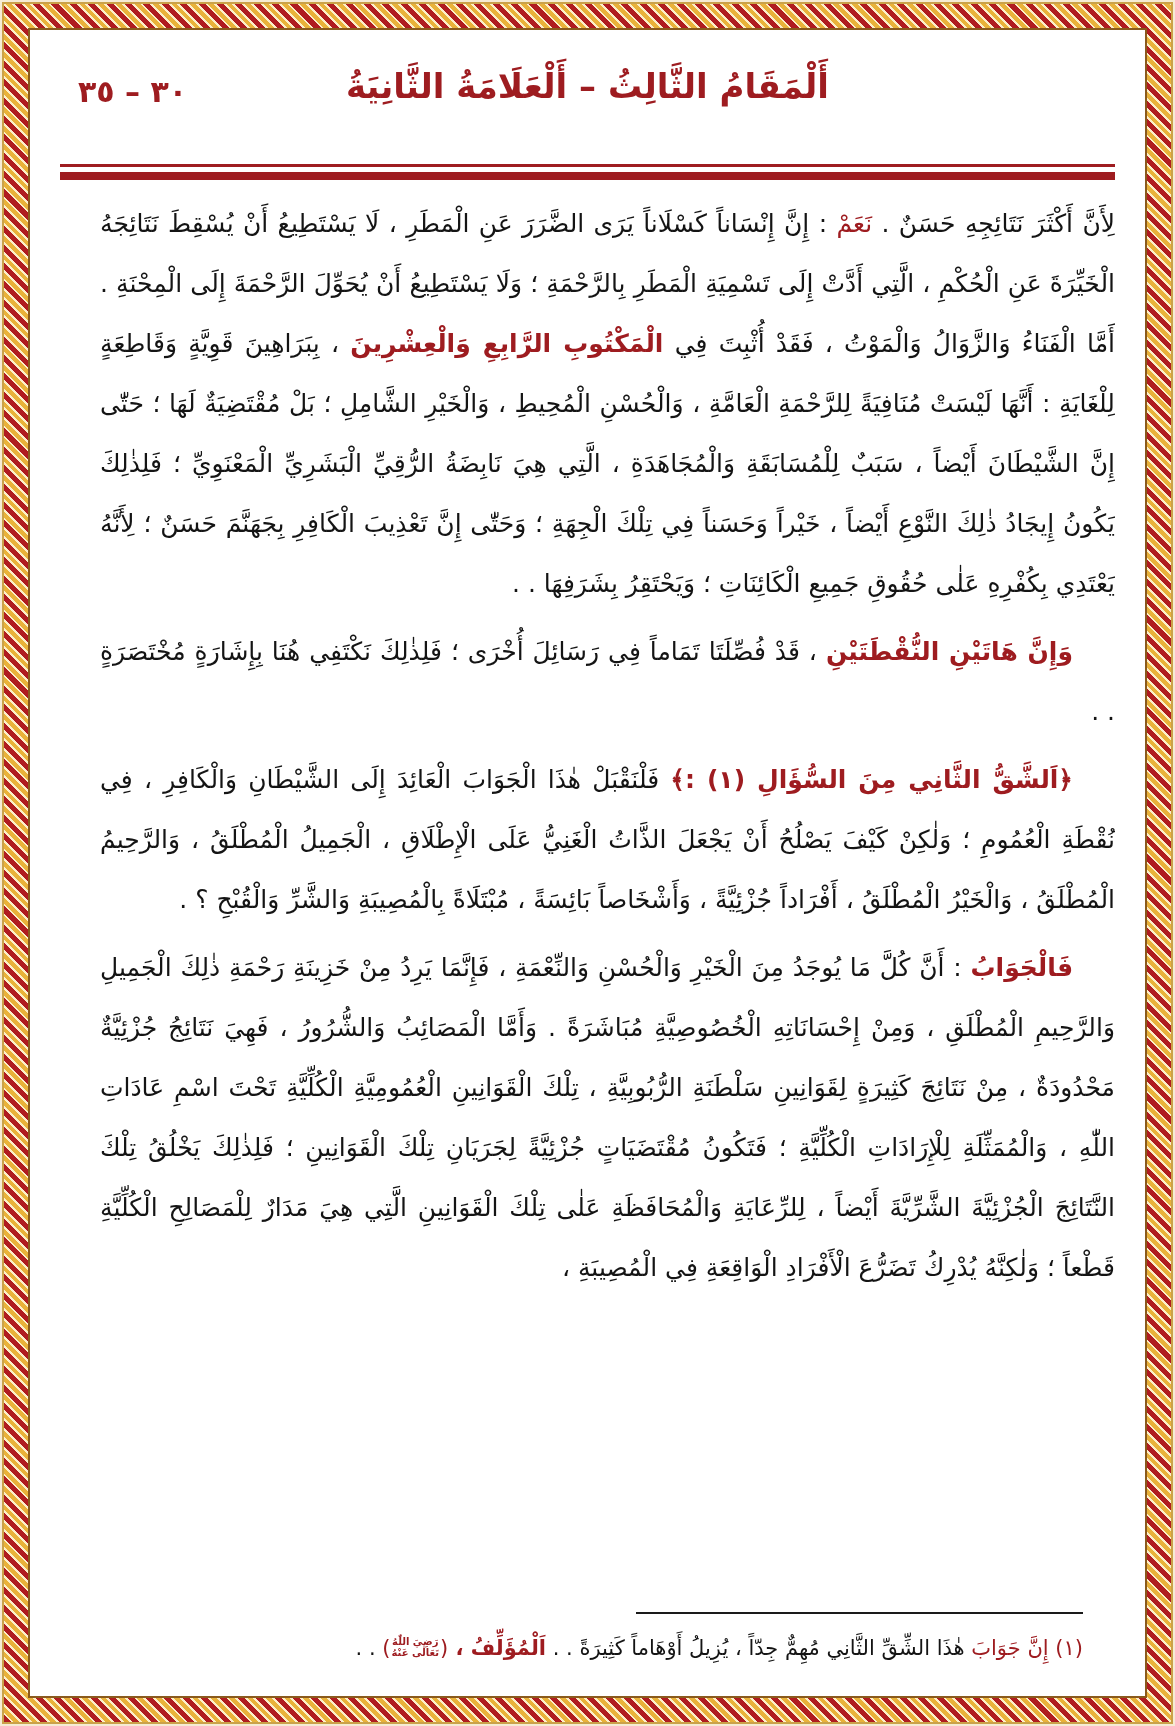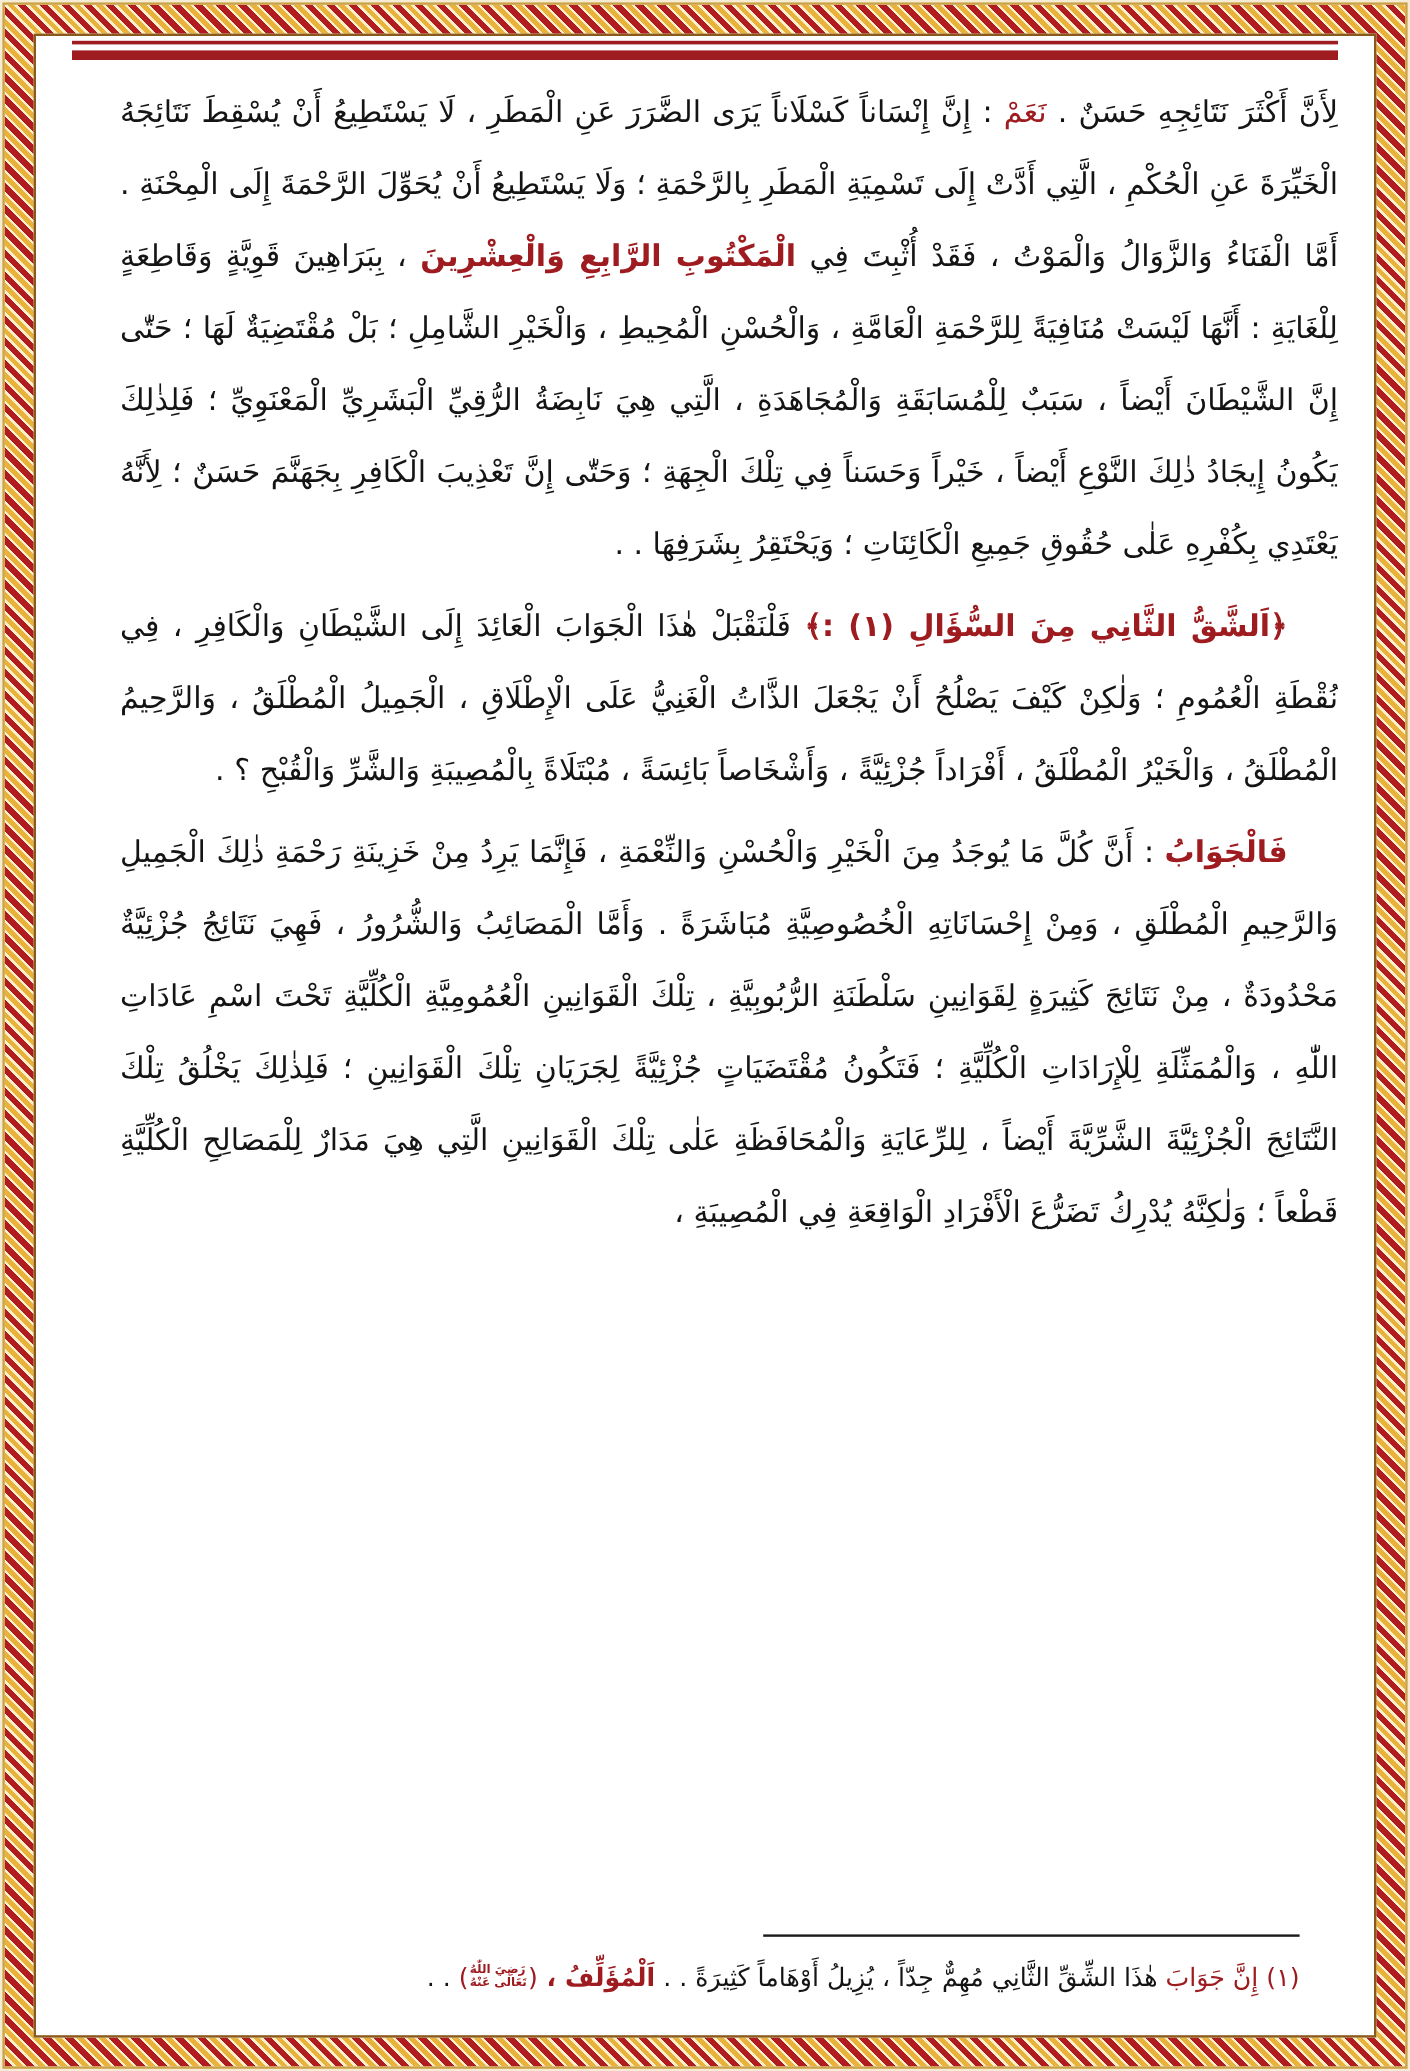--- a/index.html
+++ b/index.html
@@ -45,40 +45,45 @@
   .red{color:#9e1c20;}
   .red-bold{color:#9e1c20;font-weight:bold;}
   .footnote{
     position:absolute;left:58px;right:60px;bottom:28px;direction:rtl;
   }
   .footnote-rule{width:45%;height:2px;background:#1a1a1a;margin-bottom:16px;}
   .footnote-text{
     font-size:21px;line-height:36px;color:#141414;text-align:right;
   }
   .seal{
-    display:inline-flex;flex-direction:column;align-items:flex-end;justify-content:center;
+    display:inline-flex;flex-direction:column;align-items:center;justify-content:center;
     vertical-align:middle;color:#9e1c20;font-size:10px;line-height:11px;font-weight:bold;
     margin:0 1px;transform:translateY(-2px);
   }
 </style>
 </head>
 <body>
 
 <div class="frame"></div>
 <div class="frame-inner-line"></div>
 
 <div class="page">
 
+  <div class="header">
+    <div class="page-num">٣٠ – ٣٥</div>
+    <div class="page-title">أَلْمَقَامُ الثَّالِثُ – أَلْعَلَامَةُ الثَّانِيَةُ</div>
+  </div>
 
   <div class="rule-thin"></div>
   <div class="rule-thick"></div>
 
   <div class="body-text">
     <p><span>لِأَنَّ أَكْثَرَ نَتَائِجِهِ حَسَنٌ . </span><span class="red">نَعَمْ</span><span> : إِنَّ إِنْسَاناً كَسْلَاناً يَرَى الضَّرَرَ عَنِ الْمَطَرِ ، لَا يَسْتَطِيعُ أَنْ يُسْقِطَ نَتَائِجَهُ الْخَيِّرَةَ عَنِ الْحُكْمِ ، الَّتِي أَدَّتْ إِلَى تَسْمِيَةِ الْمَطَرِ بِالرَّحْمَةِ ؛ وَلَا يَسْتَطِيعُ أَنْ يُحَوِّلَ الرَّحْمَةَ إِلَى الْمِحْنَةِ . أَمَّا الْفَنَاءُ وَالزَّوَالُ وَالْمَوْتُ ، فَقَدْ أُثْبِتَ فِي </span><span class="red-bold">الْمَكْتُوبِ الرَّابِعِ وَالْعِشْرِينَ</span><span> ، بِبَرَاهِينَ قَوِيَّةٍ وَقَاطِعَةٍ لِلْغَايَةِ : أَنَّهَا لَيْسَتْ مُنَافِيَةً لِلرَّحْمَةِ الْعَامَّةِ ، وَالْحُسْنِ الْمُحِيطِ ، وَالْخَيْرِ الشَّامِلِ ؛ بَلْ مُقْتَضِيَةٌ لَهَا ؛ حَتّٰى إِنَّ الشَّيْطَانَ أَيْضاً ، سَبَبٌ لِلْمُسَابَقَةِ وَالْمُجَاهَدَةِ ، الَّتِي هِيَ نَابِضَةُ الرُّقِيِّ الْبَشَرِيِّ الْمَعْنَوِيِّ ؛ فَلِذٰلِكَ يَكُونُ إِيجَادُ ذٰلِكَ النَّوْعِ أَيْضاً ، خَيْراً وَحَسَناً فِي تِلْكَ الْجِهَةِ ؛ وَحَتّٰى إِنَّ تَعْذِيبَ الْكَافِرِ بِجَهَنَّمَ حَسَنٌ ؛ لِأَنَّهُ يَعْتَدِي بِكُفْرِهِ عَلٰى حُقُوقِ جَمِيعِ الْكَائِنَاتِ ؛ وَيَحْتَقِرُ بِشَرَفِهَا . .</span></p>
 
+    <p class="indent"><span class="red-bold">وَإِنَّ هَاتَيْنِ النُّقْطَتَيْنِ</span><span> ، قَدْ فُصِّلَتَا تَمَاماً فِي رَسَائِلَ أُخْرَى ؛ فَلِذٰلِكَ نَكْتَفِي هُنَا بِإِشَارَةٍ مُخْتَصَرَةٍ . .</span></p>
 
     <p class="indent"><span class="red-bold">﴿اَلشَّقُّ الثَّانِي مِنَ السُّؤَالِ (١) :﴾</span><span> فَلْنَقْبَلْ هٰذَا الْجَوَابَ الْعَائِدَ إِلَى الشَّيْطَانِ وَالْكَافِرِ ، فِي نُقْطَةِ الْعُمُومِ ؛ وَلٰكِنْ كَيْفَ يَصْلُحُ أَنْ يَجْعَلَ الذَّاتُ الْغَنِيُّ عَلَى الْإِطْلَاقِ ، الْجَمِيلُ الْمُطْلَقُ ، وَالرَّحِيمُ الْمُطْلَقُ ، وَالْخَيْرُ الْمُطْلَقُ ، أَفْرَاداً جُزْئِيَّةً ، وَأَشْخَاصاً بَائِسَةً ، مُبْتَلَاةً بِالْمُصِيبَةِ وَالشَّرِّ وَالْقُبْحِ ؟ .</span></p>
 
     <p class="indent"><span class="red-bold">فَالْجَوَابُ</span><span> : أَنَّ كُلَّ مَا يُوجَدُ مِنَ الْخَيْرِ وَالْحُسْنِ وَالنِّعْمَةِ ، فَإِنَّمَا يَرِدُ مِنْ خَزِينَةِ رَحْمَةِ ذٰلِكَ الْجَمِيلِ وَالرَّحِيمِ الْمُطْلَقِ ، وَمِنْ إِحْسَانَاتِهِ الْخُصُوصِيَّةِ مُبَاشَرَةً . وَأَمَّا الْمَصَائِبُ وَالشُّرُورُ ، فَهِيَ نَتَائِجُ جُزْئِيَّةٌ مَحْدُودَةٌ ، مِنْ نَتَائِجَ كَثِيرَةٍ لِقَوَانِينِ سَلْطَنَةِ الرُّبُوبِيَّةِ ، تِلْكَ الْقَوَانِينِ الْعُمُومِيَّةِ الْكُلِّيَّةِ تَحْتَ اسْمِ عَادَاتِ اللّٰهِ ، وَالْمُمَثِّلَةِ لِلْإِرَادَاتِ الْكُلِّيَّةِ ؛ فَتَكُونُ مُقْتَضَيَاتٍ جُزْئِيَّةً لِجَرَيَانِ تِلْكَ الْقَوَانِينِ ؛ فَلِذٰلِكَ يَخْلُقُ تِلْكَ النَّتَائِجَ الْجُزْئِيَّةَ الشَّرِّيَّةَ أَيْضاً ، لِلرِّعَايَةِ وَالْمُحَافَظَةِ عَلٰى تِلْكَ الْقَوَانِينِ الَّتِي هِيَ مَدَارٌ لِلْمَصَالِحِ الْكُلِّيَّةِ قَطْعاً ؛ وَلٰكِنَّهُ يُدْرِكُ تَضَرُّعَ الْأَفْرَادِ الْوَاقِعَةِ فِي الْمُصِيبَةِ ،</span></p>
   </div>
 
   <div class="footnote">
     <div class="footnote-rule"></div>
     <div class="footnote-text"><span class="red">(١) إِنَّ جَوَابَ </span><span>هٰذَا الشِّقِّ الثَّانِي مُهِمٌّ جِدّاً ، يُزِيلُ أَوْهَاماً كَثِيرَةً . . </span><span class="red-bold">اَلْمُؤَلِّفُ ، </span><span class="red">(</span><span class="seal">
           <span>رَضِيَ اللّٰهُ</span>

